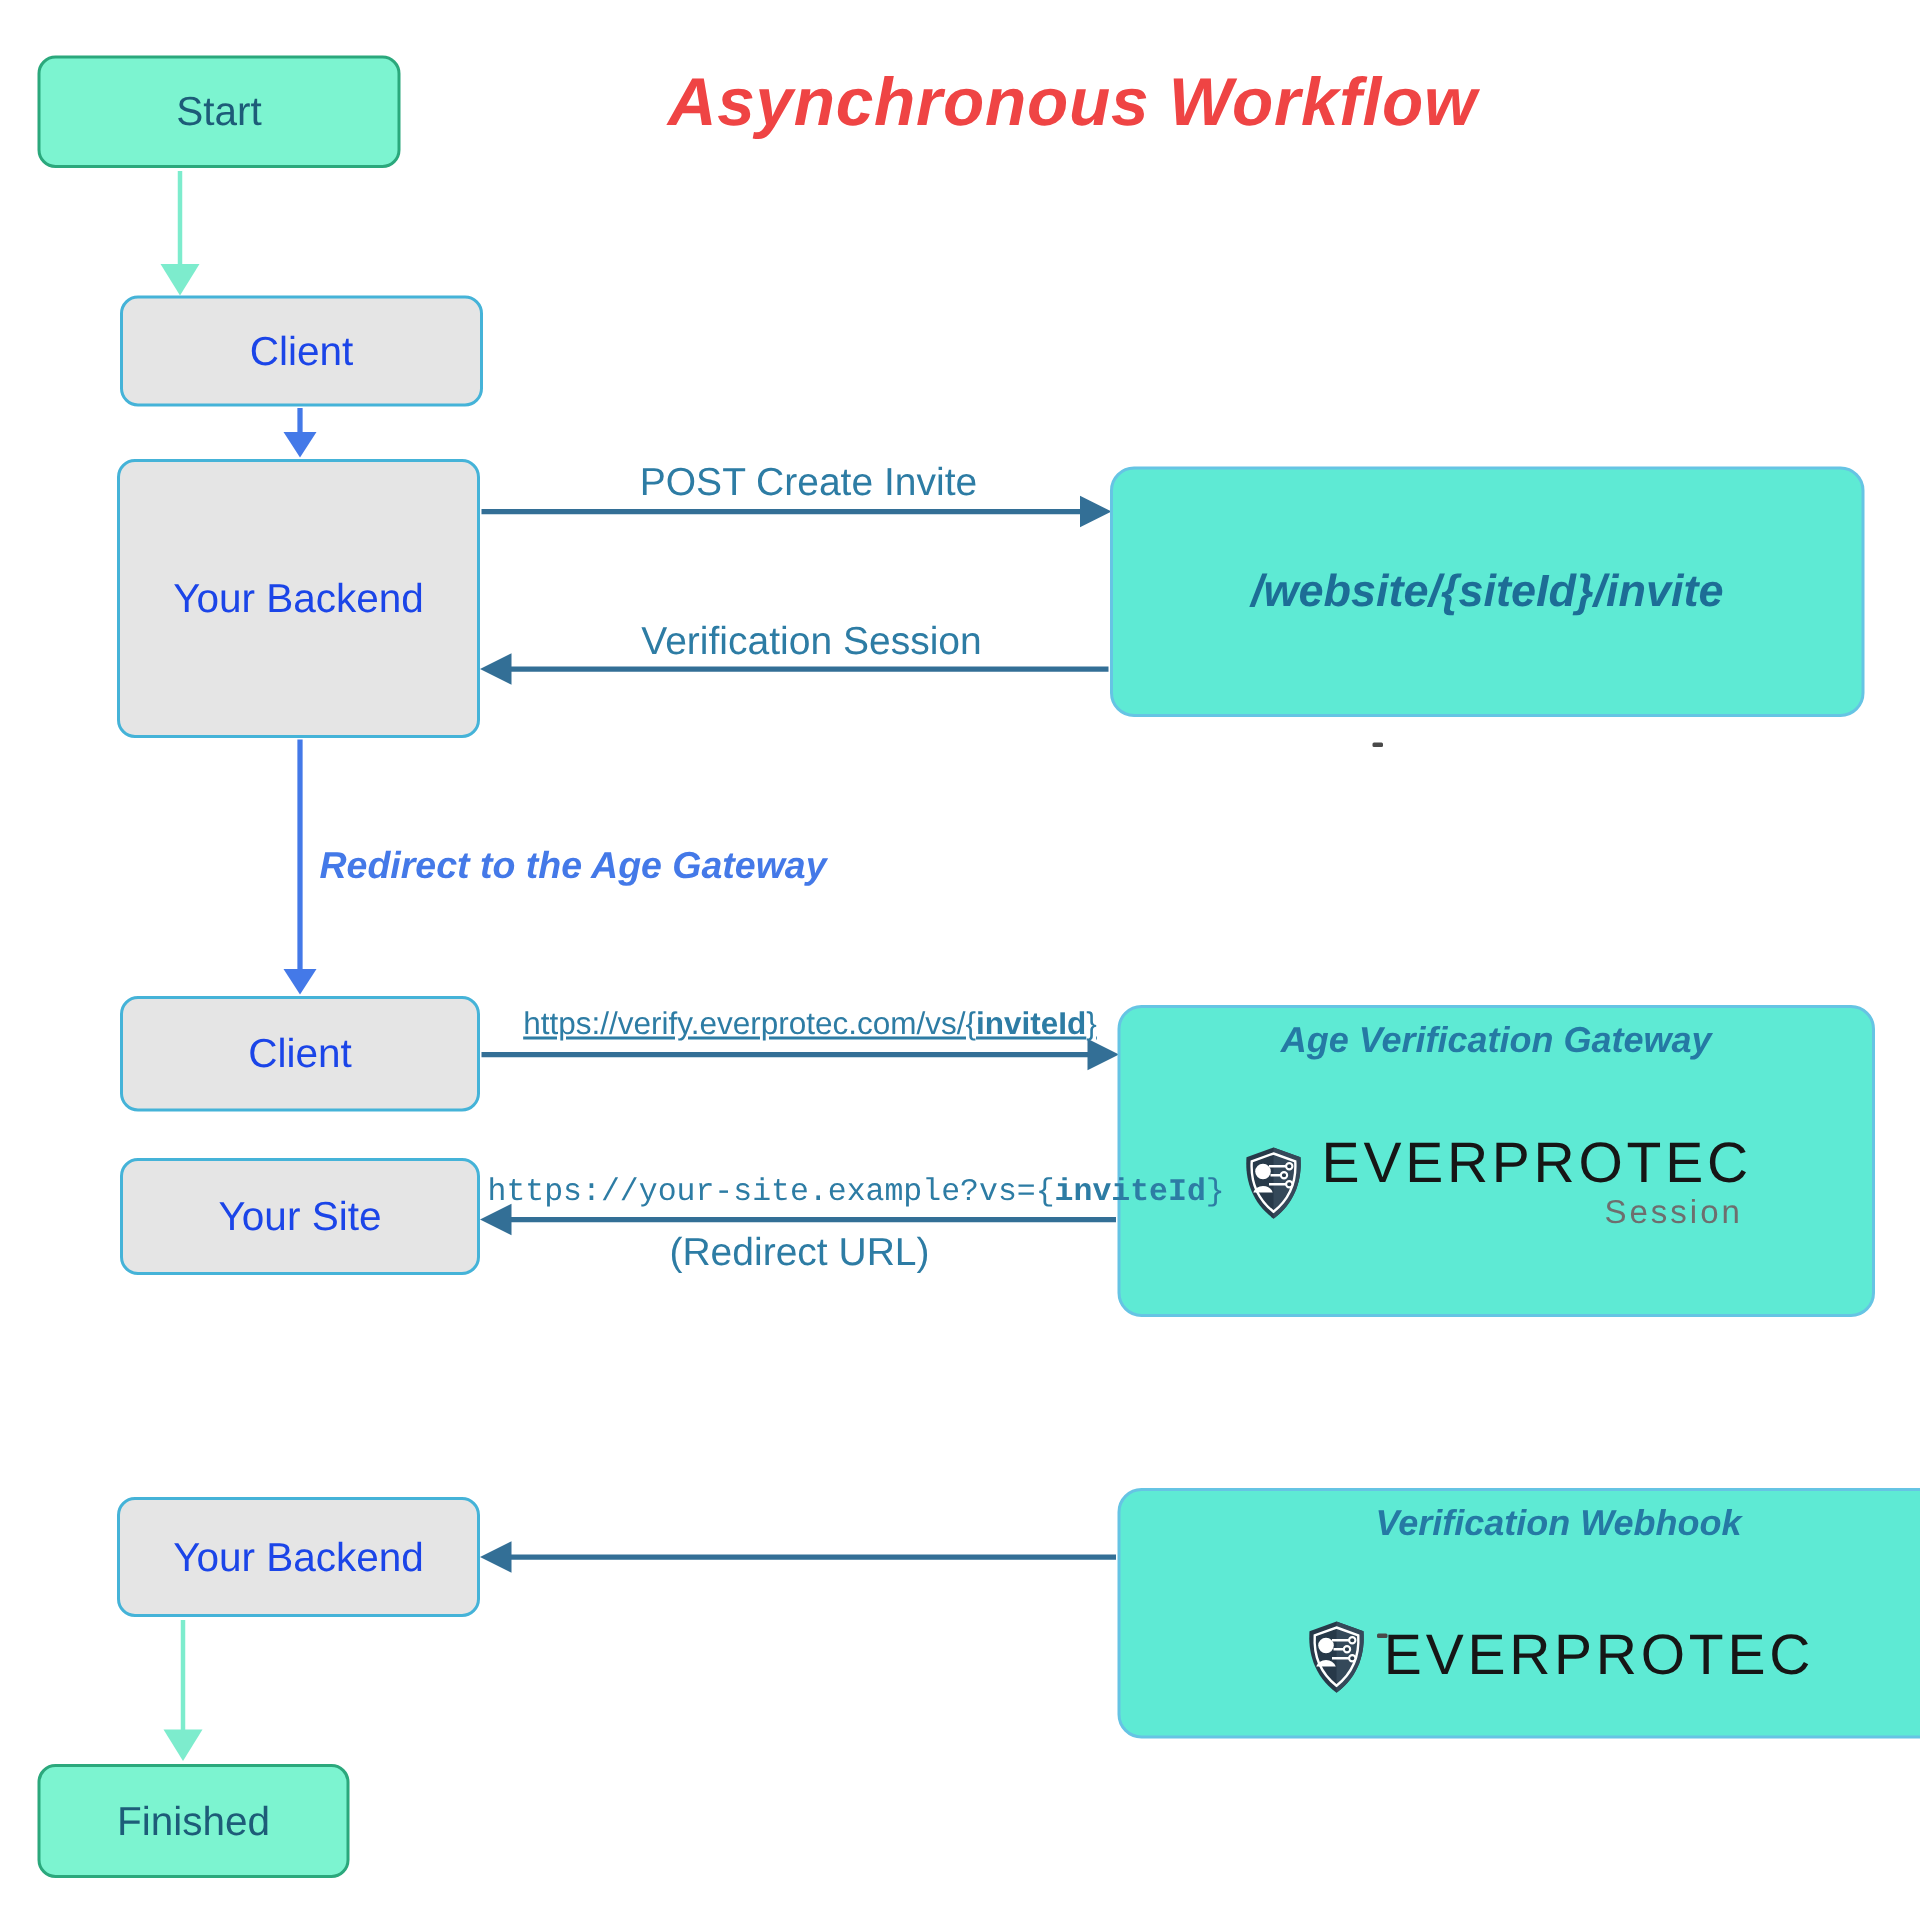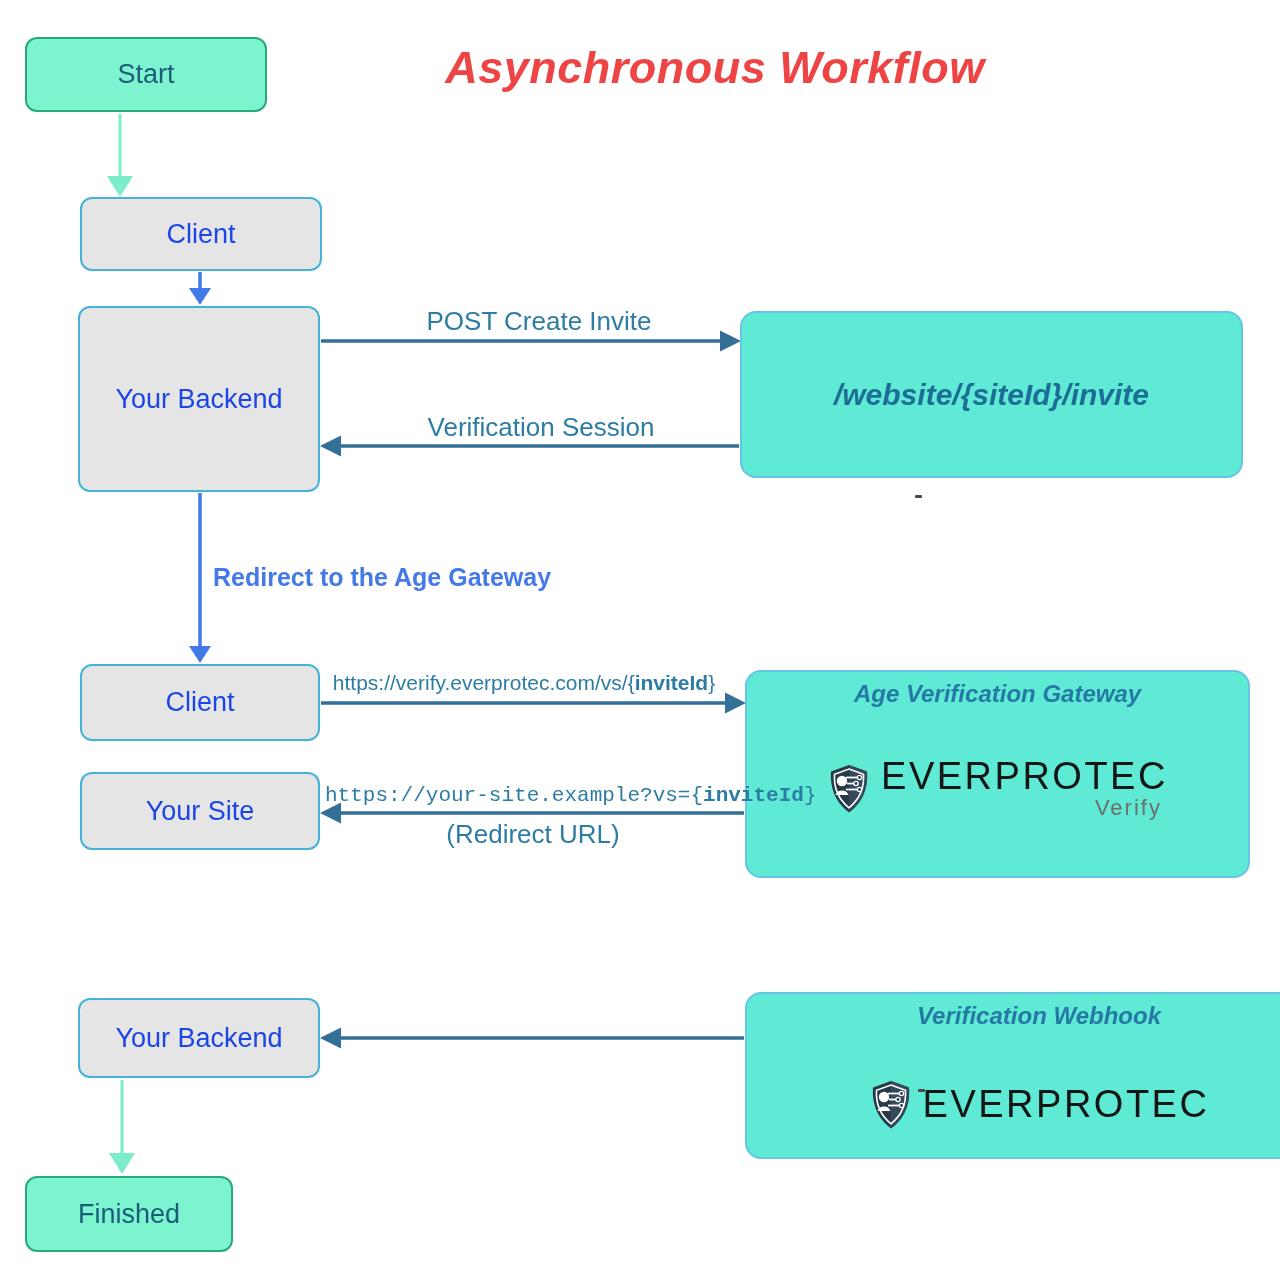--- a/index.html
+++ b/index.html
@@ -50,21 +50,21 @@
     align-self:flex-end;font-size:22px;color:#6e6e6e;letter-spacing:2px;
     padding-right:6px;margin-top:-2px;
   }
 
   
   .edge-label{
     position:absolute;text-align:center;font-size:26px;color:#2d7ca4;white-space:nowrap;
   }
   .edge-label--url{font-size:21px;}
   .edge-label--blue{
-    font-size:25px;font-weight:bold;color:#4479e8;text-align:left;
+    font-size:25px;font-weight:bold;font-style:italic;color:#4479e8;text-align:left;
   }
   .bold{font-weight:bold;}
 
   
   .stray-mark{position:absolute;width:7px;height:2.5px;background:#4a4a4a;border-radius:1px;}
 </style>
 </head>
 <body>
 
 <div class="canvas">
@@ -163,21 +163,21 @@
         <path d="M8.5 31 A7 7 0 0 1 21.5 31 Z" fill="#ffffff"></path>
         <line x1="19" y1="13.5" x2="31" y2="13.5" stroke="#ffffff" stroke-width="1.8"></line>
         <line x1="20" y1="19.5" x2="27.5" y2="19.5" stroke="#ffffff" stroke-width="1.8"></line>
         <line x1="19" y1="25.5" x2="31" y2="25.5" stroke="#ffffff" stroke-width="1.8"></line>
         <circle cx="32.5" cy="13.5" r="2.1" fill="#273949" stroke="#ffffff" stroke-width="1.4"></circle>
         <circle cx="29" cy="19.5" r="2.1" fill="#273949" stroke="#ffffff" stroke-width="1.4"></circle>
         <circle cx="32.5" cy="25.5" r="2.1" fill="#273949" stroke="#ffffff" stroke-width="1.4"></circle>
       </svg>
       <div class="brand-textcol">
         <div class="brand-word">EVERPROTEC</div>
-        <div class="brand-sub">Verify</div>
+        <div class="brand-sub">Session</div>
       </div>
     </div>
   </div>
 
   <div class="panel" style="left:745px;top:992px;width:588px;height:167px;gap:28px;">
     <div class="panel-title">Verification Webhook</div>
     <div class="brand">
       <svg class="brand-shield" viewBox="0 0 44 50" xmlns="http://www.w3.org/2000/svg">
         <path d="M22 1 L40 7.5 C41 21 37.5 37 22 48.5 C6.5 37 3 21 4 7.5 Z" fill="#273949"></path>
         <path d="M22 1 L40 7.5 C41 21 37.5 37 22 48.5 Z" fill="#35495a"></path>
@@ -197,20 +197,20 @@
     </div>
   </div>
   <div class="stray-mark" style="left:918px;top:1089px;"></div>
 
   <div class="edge-label" style="left:339px;top:306px;width:400px;">POST Create Invite</div>
 
   <div class="edge-label" style="left:341px;top:412px;width:400px;">Verification Session</div>
 
   <div class="edge-label edge-label--blue" style="left:213px;top:563px;">Redirect to the Age Gateway</div>
 
-  <div class="edge-label edge-label--url" style="left:312px;top:671px;width:424px;"><span>https://verify.everprotec.com/vs/{</span><span class="bold">inviteId</span><span>}</span></div>
+  <div class="edge-label edge-label--url" style="left:328px;top:671px;width:424px;text-decoration:underline;"><span>https://verify.everprotec.com/vs/{</span><span class="bold">inviteId</span><span>}</span></div>
 
   <div class="edge-label edge-label--url" style="left:325px;top:784px;width:420px;font-family:Liberation Mono, monospace;"><span>https://your-site.example?vs={</span><span class="bold">inviteId</span><span>}</span></div>
 
   <div class="edge-label" style="left:333px;top:819px;width:400px;">(Redirect URL)</div>
 
 
 </div>
 
 </body></html>

